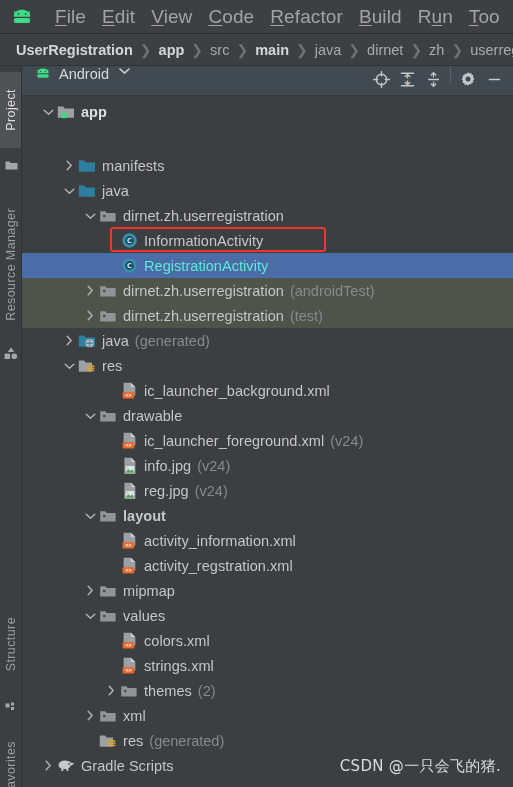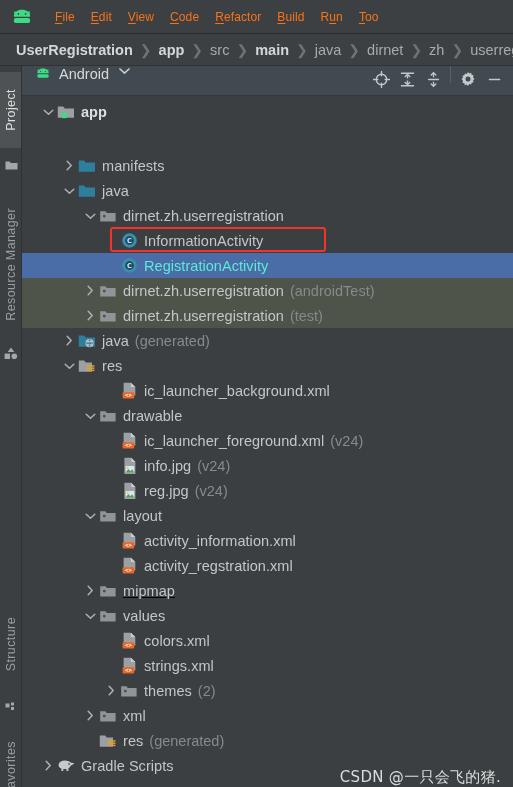--- a/index.html
+++ b/index.html
@@ -19,22 +19,22 @@
     background: #3c4043;
     display: flex;
     align-items: center;
     padding-left: 9px;
     border-bottom: 1px solid #2b2b2b;
     overflow: hidden;
     white-space: nowrap;
   }
   .droid-logo { width: 26px; height: 22px; margin-right: 12px; flex: 0 0 auto; }
   .menu-item {
-    color: #f97316;
-    font-size: 12px;
+    color: #a3a3a3;
+    font-size: 19px;
     padding: 2px 8px;
     flex: 0 0 auto;
     letter-spacing: 0.1px;
   }
   .menu-item .mn { text-decoration: underline; text-underline-offset: 2px; }
 
   
   .breadcrumb {
     height: 32px;
     background: #3c4043;
@@ -136,21 +136,21 @@
     position: absolute;
     border: 2px solid #f4342a;
     border-radius: 3px;
     pointer-events: none;
     left: 110px; top: 227px; width: 216px; height: 25px;
     z-index: 30;
   }
 
   
   .watermark {
-    position: absolute; right: 12px; bottom: 0;
+    position: absolute; right: 12px; bottom: 11px;
     color: #d9dbdd; font-size: 15px;
     font-family: "DejaVu Sans", sans-serif;
     letter-spacing: 0.3px;
     z-index: 20;
   }
 </style>
 </head>
 <body>
 
 <div id="app">
@@ -498,21 +498,21 @@
       <path d="M3.4 0.8h6.9l4.1 4.1v12.2H3.4z" fill="#9ba0a4"></path>
       <path d="M10.3 0.8l4.1 4.1h-4.1z" fill="#c9cdd0"></path>
       <rect x="4.6" y="9.0" width="8.6" height="6.4" fill="#dbe7ee"></rect>
       <path d="M4.6 15.4l2.7-3.5 2.1 2.3 1.7-2 2.1 3.2z" fill="#4f9e52"></path>
       <circle cx="6.6" cy="10.7" r="1.0" fill="#f0c04a"></circle>
             </svg>
           </span>
           <span class="label">reg.jpg</span>
           <span class="sublabel">(v24)</span>
         </div>
-        <div class="row" style="padding-left: 60px;">
+        <div class="row" style="padding-left: 60px; font-weight: bold;">
           <span class="twisty">
             <svg width="11" height="8" viewBox="0 0 11 8">
               <path d="M1.2 2.2 L5.5 6.2 L9.8 2.2" stroke="#aeb1b4" stroke-width="1.5" fill="none" stroke-linecap="round" stroke-linejoin="round"></path>
             </svg>
           </span>
           <span class="ico">
             <svg width="18" height="16" viewBox="0 0 18 16">
       <path d="M1.2 3.2h5.2l1.4 1.8H16.6v8.6H1.2z" fill="#8f9497"></path>
       <circle cx="5.3" cy="8.1" r="1.45" fill="#4b4f52"></circle>
             </svg>
@@ -536,21 +536,21 @@
           <span class="ico">
             <svg width="17" height="18" viewBox="0 0 17 18">
       <path d="M2.6 0.8h7.3l4.4 4.3v8.4H2.6z" fill="#9ba0a4"></path>
       <path d="M9.9 0.8l4.4 4.3H9.9z" fill="#c9cdd0"></path>
       <rect x="1.6" y="10.2" width="11.6" height="6.3" rx="1" fill="#e8672a"></rect>
       <text x="7.4" y="15.0" font-size="5.6" font-family="DejaVu Sans Mono, monospace" fill="#ffffff" text-anchor="middle" font-weight="bold">&lt;&gt;</text>
             </svg>
           </span>
           <span class="label">activity_regstration.xml</span>
         </div>
-        <div class="row" style="padding-left: 60px; text-decoration: underline;">
+        <div class="row" style="padding-left: 60px;">
           <span class="twisty">
             <svg width="8" height="11" viewBox="0 0 8 11">
               <path d="M2.2 1.2 L6.2 5.5 L2.2 9.8" stroke="#aeb1b4" stroke-width="1.5" fill="none" stroke-linecap="round" stroke-linejoin="round"></path>
             </svg>
           </span>
           <span class="ico">
             <svg width="18" height="16" viewBox="0 0 18 16">
       <path d="M1.2 3.2h5.2l1.4 1.8H16.6v8.6H1.2z" fill="#8f9497"></path>
       <circle cx="5.3" cy="8.1" r="1.45" fill="#4b4f52"></circle>
             </svg>

